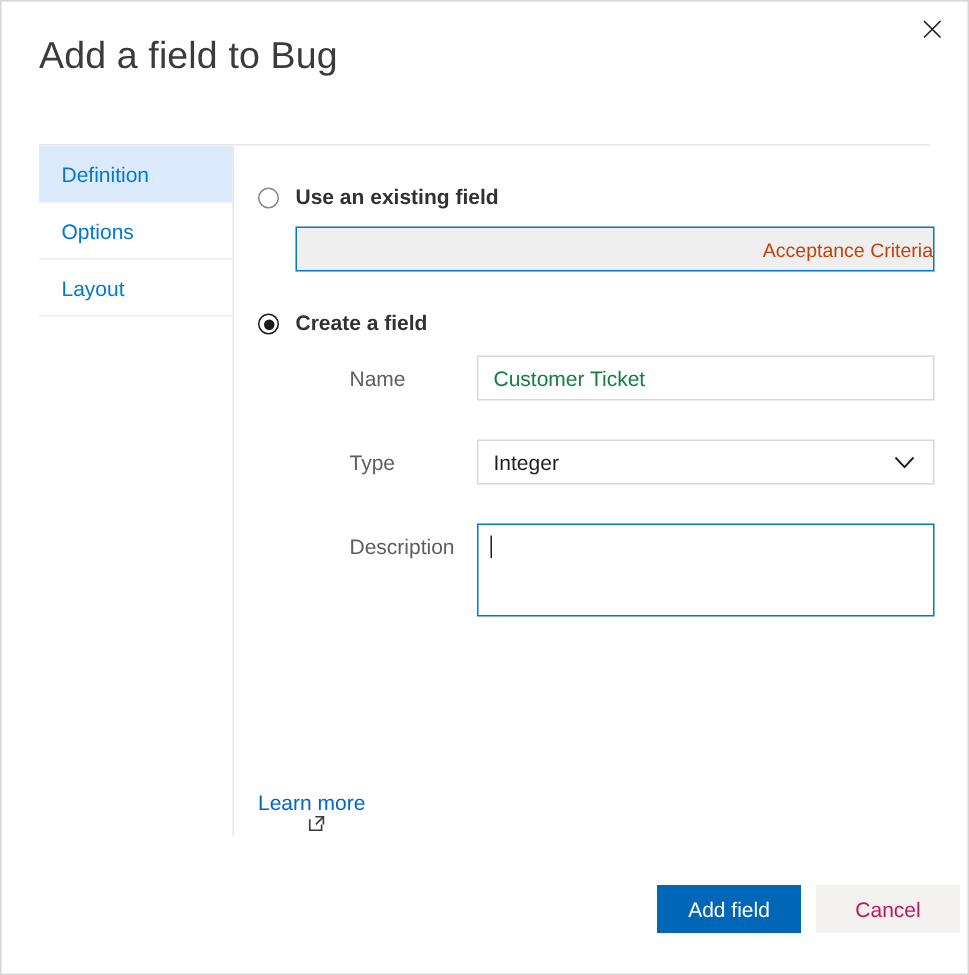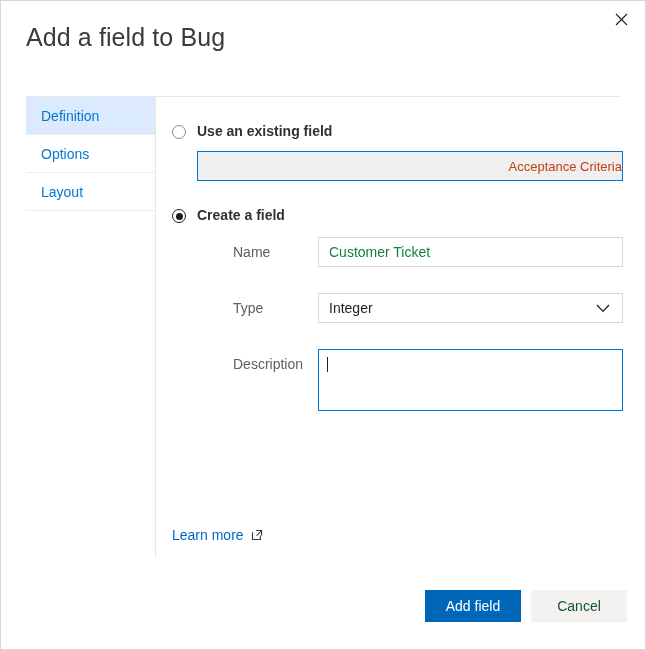--- a/index.html
+++ b/index.html
@@ -235,38 +235,39 @@
   .learn-more {
     position: absolute;
     left: 0;
     top: 430px;
     display: inline-flex;
     align-items: center;
     font-size: 14px;
     color: #0066cc;
     cursor: pointer;
     user-select: none;
+    flex-direction: column;
   }
   .learn-more-icon {
     margin-left: 7px;
     display: inline-flex;
     align-items: center;
   }
 
   
   .dialog-footer {
     position: absolute;
     left: 0;
     right: 0;
     bottom: 0;
     height: 92px;
   }
   .footer-buttons {
     position: absolute;
-    right: 18px;
+    right: 5px;
     top: 33px;
     display: flex;
     border-radius: 14px;
   }
   .btn {
     height: 32px;
     min-width: 96px;
     display: flex;
     align-items: center;
     justify-content: center;
@@ -275,21 +276,21 @@
     cursor: pointer;
     padding: 0 16px;
     font-family: "Liberation Sans", sans-serif;
   }
   .btn-primary {
     background: #0067b8;
     color: #ffffff;
   }
   .btn-secondary {
     background: #f3f2f1;
-    color: #14532d;
+    color: #be185d;
     margin-left: 10px;
   }
 </style>
 </head>
 <body>
 
 <div class="dialog">
 
   <div class="dialog-header">
     <div class="dialog-title">Add a field to Bug</div>

